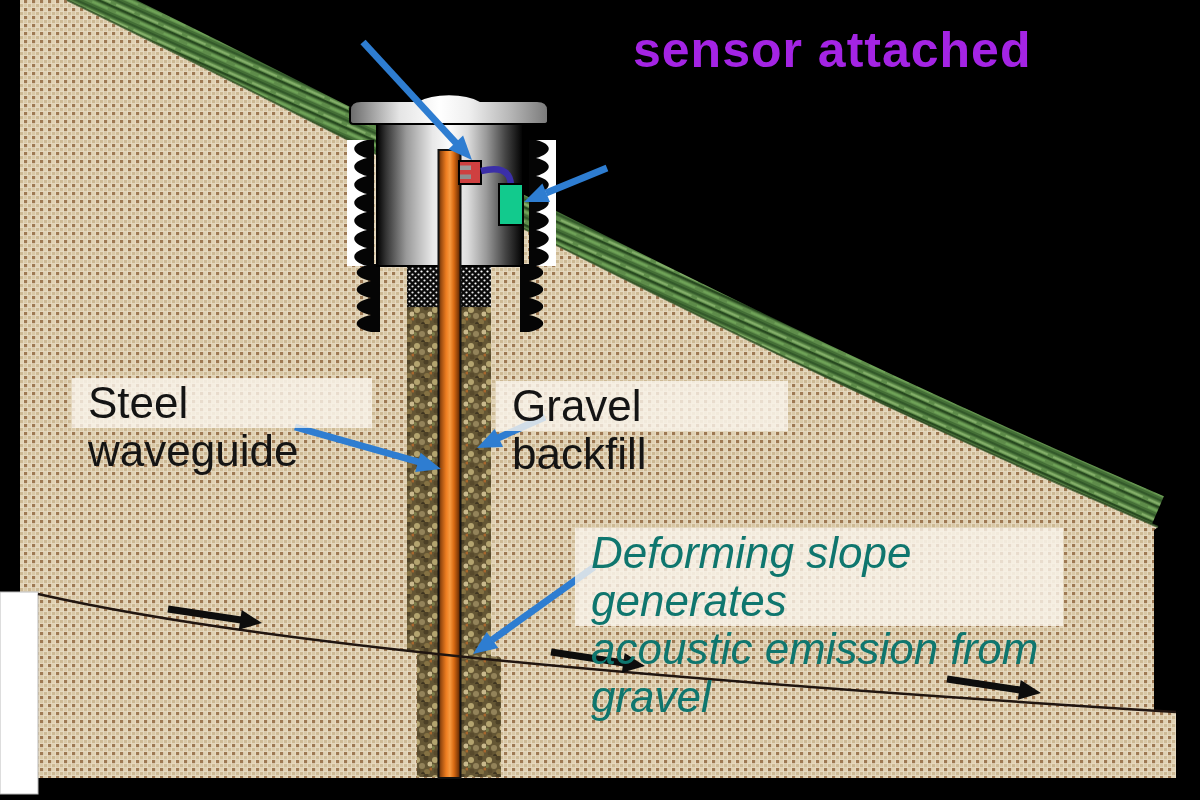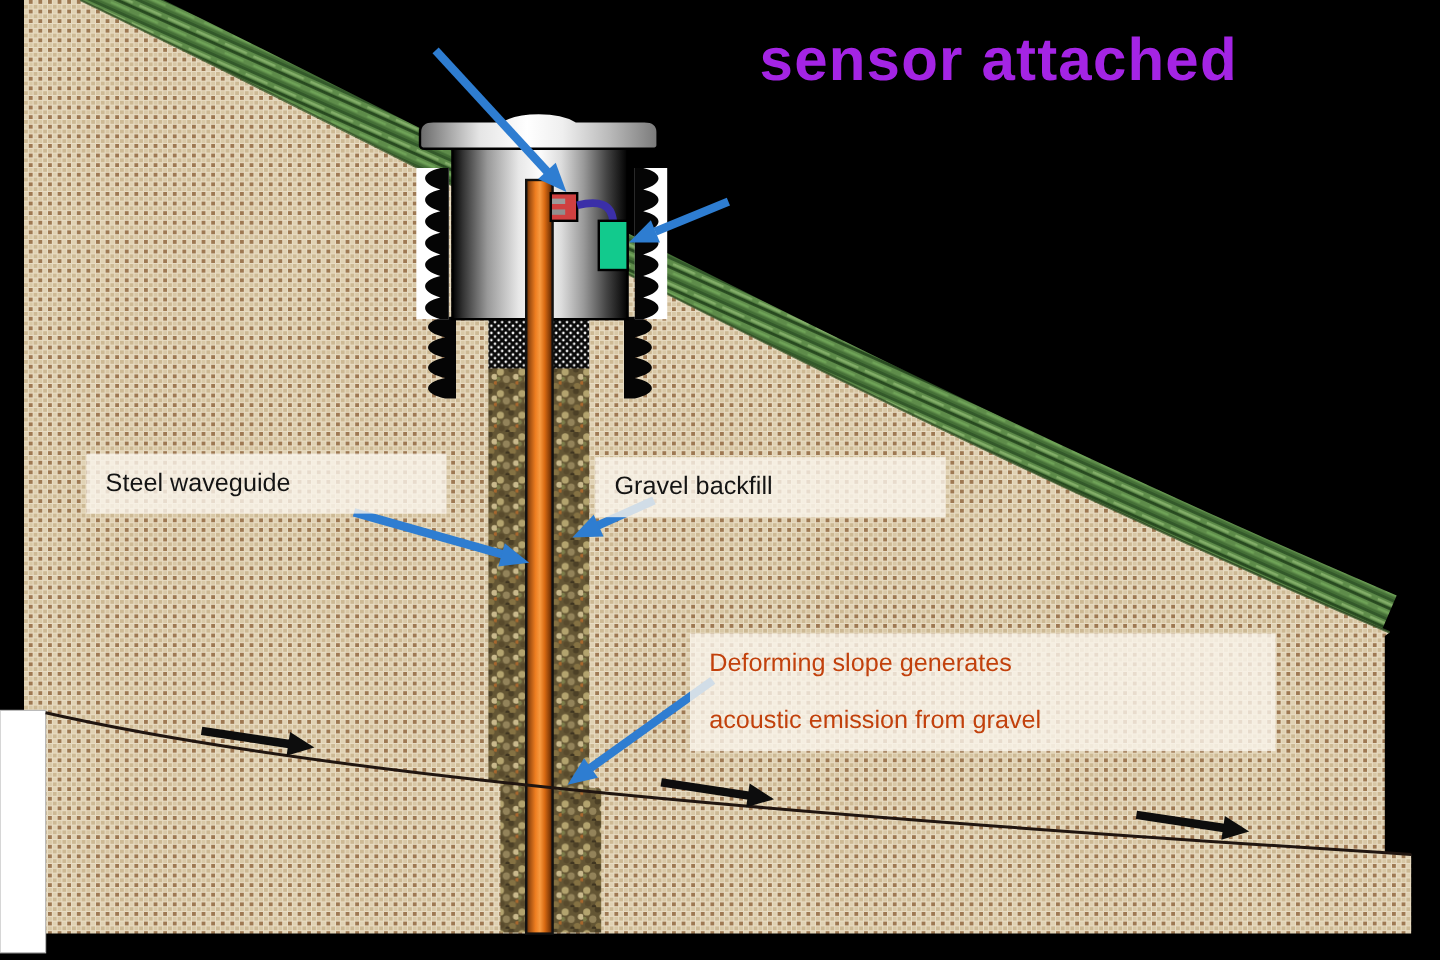--- a/index.html
+++ b/index.html
@@ -1,19 +1,19 @@
 <!DOCTYPE html>
 <html><head>
 <meta charset="utf-8">
 <style>
   html,body{margin:0;padding:0;background:#000;}
   .stage{position:relative;width:1200px;height:800px;background:#000;overflow:hidden;
          font-family:"Liberation Sans", sans-serif;}
   .stage svg{position:absolute;left:0;top:0;}
-  .anno{position:absolute;color:#111;font-size:21px;line-height:48px;
+  .anno{position:absolute;color:#111;font-size:44px;line-height:48px;
         padding:1px 16px;white-space:pre-line;}
   .title{position:absolute;font-weight:bold;font-size:50px;letter-spacing:1px;}
 </style>
 </head>
 <body>
 
 <div class="stage">
 
 <svg width="1200" height="800" viewBox="0 0 1200 800">
   <defs>
@@ -137,16 +137,16 @@
     <polygon stroke="none" points="473,654 486.7,631.9 498.3,648.1"></polygon>
   </g>
 </svg>
 
 <div class="title" style="left: 633px; top: 6px; color: rgb(164, 36, 228); margin-top: 15px;">sensor attached</div>
 
 <div class="anno" style="left: 72px; top: 378px; width: 268px; height: 48px; background-color: rgba(250, 245, 236, 0.8); color: rgb(20, 20, 20);">Steel waveguide</div>
 
 <div class="anno" style="left: 496px; top: 381px; width: 260px; height: 48px; background-color: rgba(250, 245, 236, 0.8); color: rgb(20, 20, 20);">Gravel backfill</div>
 
-<div class="anno" style="left: 575px; top: 528px; width: 456px; height: 96px; background-color: rgba(250, 245, 236, 0.8); color: #c2410c;">Deforming slope generates
+<div class="anno" style="left: 575px; top: 528px; width: 456px; height: 96px; background-color: rgba(250, 245, 236, 0.8); color: #0f766e; font-style: italic;">Deforming slope generates
 acoustic emission from gravel</div>
 
 </div>
 
 </body></html>

